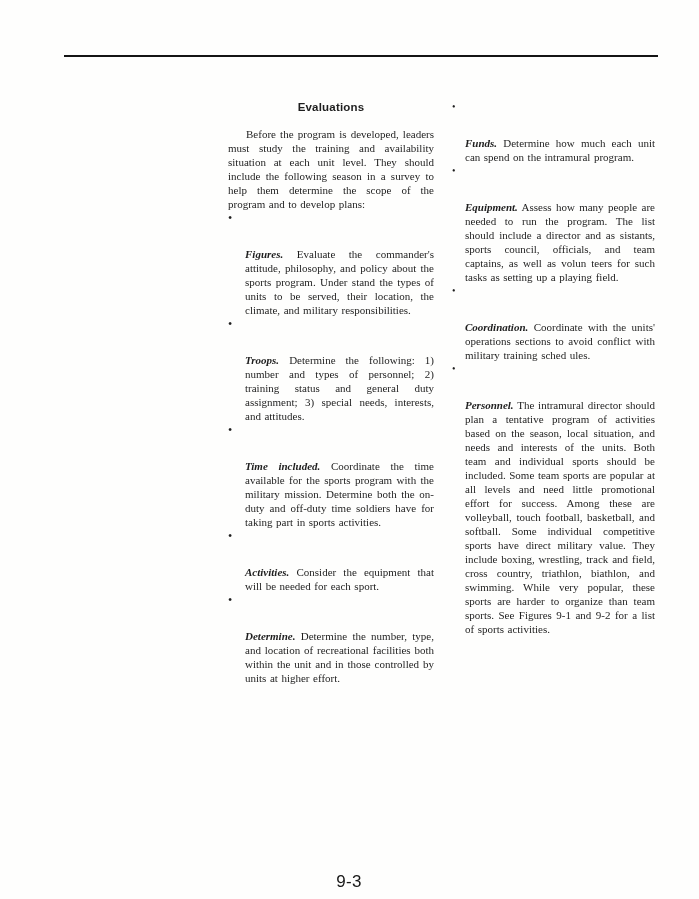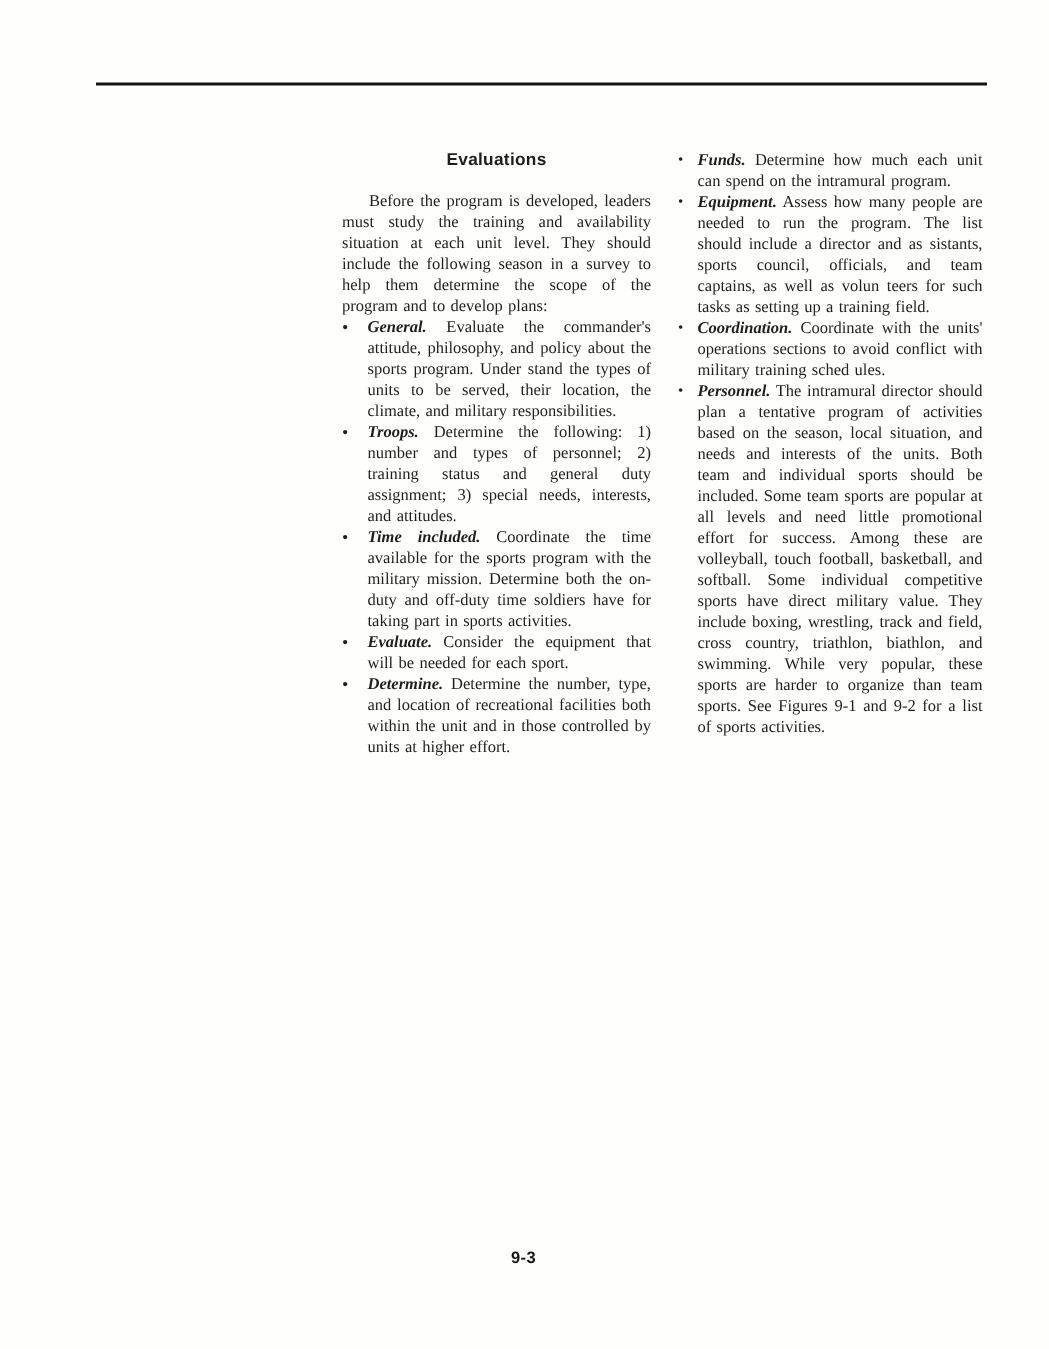--- a/index.html
+++ b/index.html
@@ -57,71 +57,72 @@
     line-height: 14px;
   }
   .col-right .bullet {
     flex-basis: 13px;
     font-size: 10px;
   }
   .bullet-text {
     flex: 1;
     text-align: justify;
     word-spacing: 0.8px;
+    margin-top: 36px;
   }
   .term {
     font-weight: 700;
     font-style: italic;
   }
   .page-number {
     position: absolute;
     left: 289px;
-    top: 832px;
+    top: 875px;
     width: 120px;
     text-align: center;
     font-family: "Liberation Sans", sans-serif;
-    font-weight: 700;
-    font-size: 11px;
+    font-weight: 400;
+    font-size: 17px;
     letter-spacing: 0.3px;
     color: #171717;
   }
 </style>
 </head>
 <body>
 
 <div class="page">
 
   <div class="top-rule"></div>
 
   <div class="col col-left">
     <h3 class="heading">Evaluations</h3>
 
     <p class="intro">Before the program is developed, leaders must study the training and availability situation at each unit level. They should include the following season in a survey to help them determine the scope of the program and to develop plans:</p>
 
     <div class="bullet-item">
       <span class="bullet">•</span>
-      <p class="bullet-text"><span class="term">General.</span>
+      <p class="bullet-text"><span class="term">Figures.</span>
         <span>Evaluate the commander's attitude, philosophy, and policy about the sports program. Under stand the types of units to be served, their location, the climate, and military responsibilities.</span></p>
     </div>
 
     <div class="bullet-item">
       <span class="bullet">•</span>
       <p class="bullet-text"><span class="term">Troops.</span>
         <span>Determine the following: 1) number and types of personnel; 2) training status and general duty assignment; 3) special needs, interests, and attitudes.</span></p>
     </div>
 
     <div class="bullet-item">
       <span class="bullet">•</span>
       <p class="bullet-text"><span class="term">Time included.</span>
         <span>Coordinate the time available for the sports program with the military mission. Determine both the on-duty and off-duty time soldiers have for taking part in sports activities.</span></p>
     </div>
 
     <div class="bullet-item">
       <span class="bullet">•</span>
-      <p class="bullet-text"><span class="term">Evaluate.</span>
+      <p class="bullet-text"><span class="term">Activities.</span>
         <span>Consider the equipment that will be needed for each sport.</span></p>
     </div>
 
     <div class="bullet-item">
       <span class="bullet">•</span>
       <p class="bullet-text"><span class="term">Determine.</span>
         <span>Determine the number, type, and location of recreational facilities both within the unit and in those controlled by units at higher effort.</span></p>
     </div>
   </div>
 
@@ -129,21 +130,21 @@
 
     <div class="bullet-item">
       <span class="bullet">•</span>
       <p class="bullet-text"><span class="term">Funds.</span>
         <span>Determine how much each unit can spend on the intramural program.</span></p>
     </div>
 
     <div class="bullet-item">
       <span class="bullet">•</span>
       <p class="bullet-text"><span class="term">Equipment.</span>
-        <span>Assess how many people are needed to run the program. The list should include a director and as sistants, sports council, officials, and team captains, as well as volun teers for such tasks as setting up a training field.</span></p>
+        <span>Assess how many people are needed to run the program. The list should include a director and as sistants, sports council, officials, and team captains, as well as volun teers for such tasks as setting up a playing field.</span></p>
     </div>
 
     <div class="bullet-item">
       <span class="bullet">•</span>
       <p class="bullet-text"><span class="term">Coordination.</span>
         <span>Coordinate with the units' operations sections to avoid conflict with military training sched ules.</span></p>
     </div>
 
     <div class="bullet-item">
       <span class="bullet">•</span>

